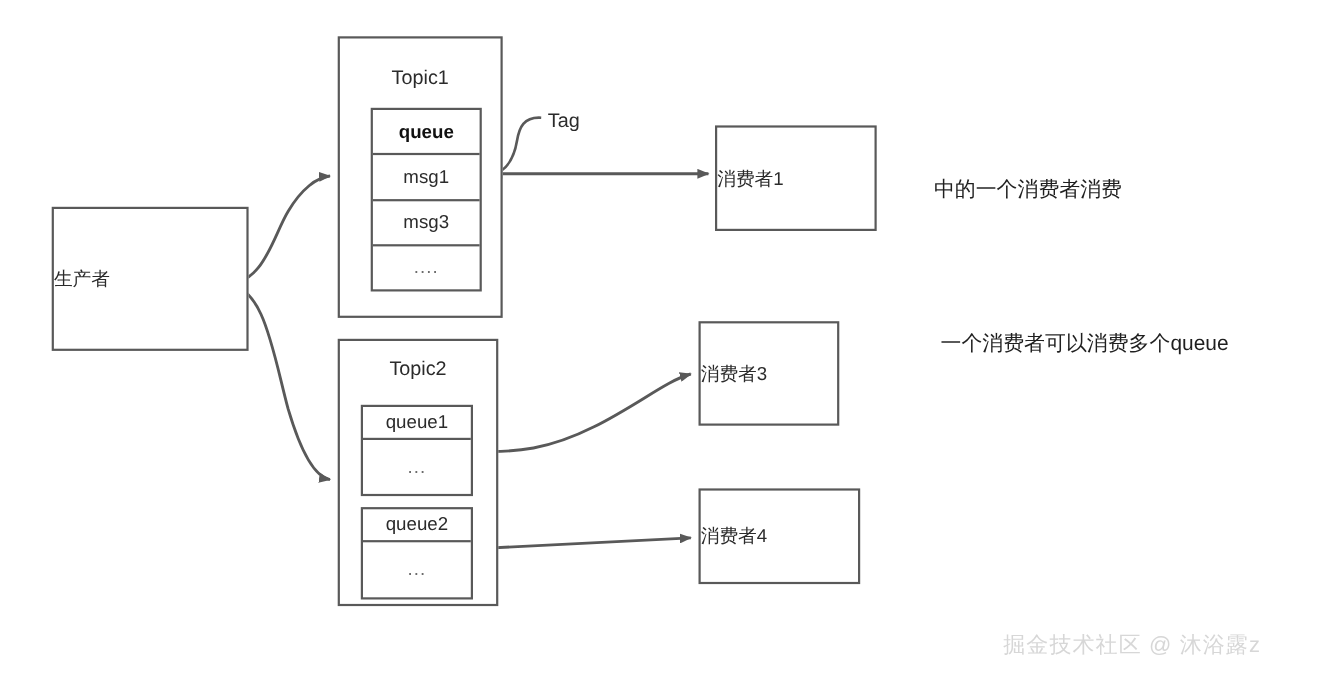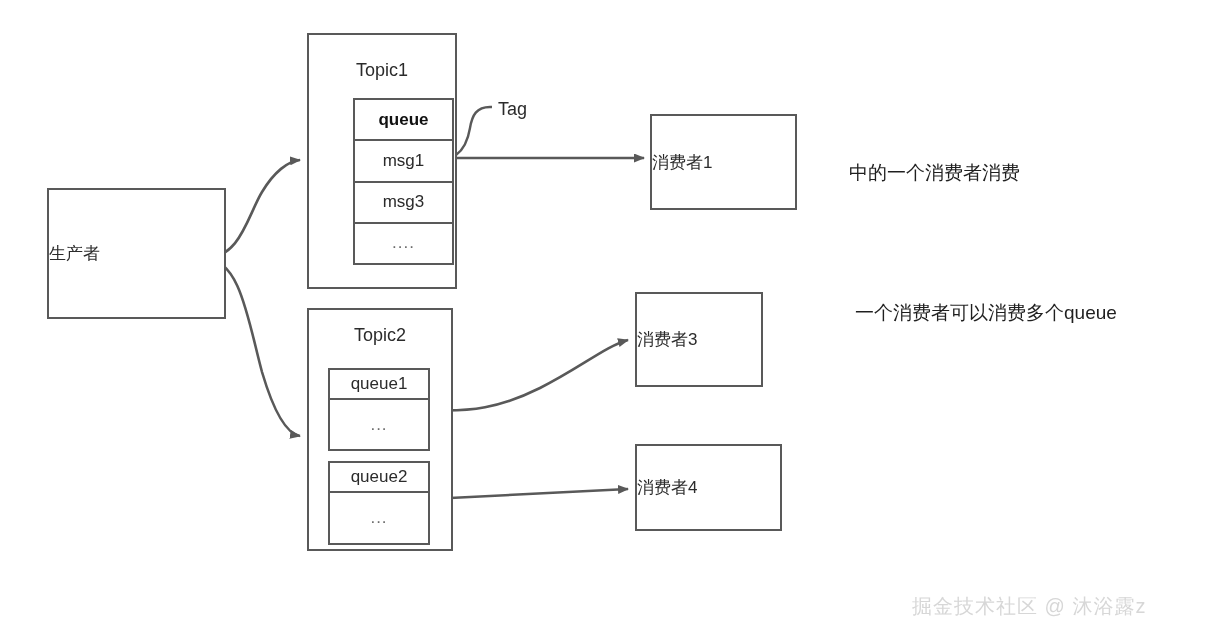--- a/index.html
+++ b/index.html
@@ -135,21 +135,21 @@
   </svg>
 
   <div class="box consumer-box" style="left:47px; top:188px; width:179px; height:131px;">
     <span class="consumer-label">生产者</span>
   </div>
 
   <div class="box" style="left:307px; top:33px; width:150px; height:256px;">
   </div>
   <div class="lbl lbl-center topic-title" style="left:307px; top:59px; width:150px;">Topic1</div>
 
-  <div class="qtable" style="left:353px; top:98px; width:101px; height:167px;">
+  <div class="qtable" style="left:337px; top:98px; width:101px; height:167px;">
     <div class="qrow head">queue</div>
     <div class="qrow">msg1</div>
     <div class="qrow">msg3</div>
     <div class="qrow dots">....</div>
   </div>
 
   <div class="tag-label" style="left:498px; top:99px;">Tag</div>
 
   <div class="box" style="left:307px; top:308px; width:146px; height:243px;">
   </div>
@@ -176,15 +176,15 @@
   <div class="box consumer-box" style="left:635px; top:444px; width:147px; height:87px;">
     <span class="consumer-label">消费者4</span>
   </div>
 
   <div class="annot" style="left:849px; top:157px;">
     <div>中的一个消费者消费</div>
   </div>
 
   <div class="annot" style="left:855px; top:297px;">一个消费者可以消费多个queue</div>
 
-  <div class="watermark" style="left:912px; top:573px;margin-top:20px;">掘金技术社区 @ 沐浴露z</div>
+  <div class="watermark" style="left:912px; top:573px;">掘金技术社区 @ 沐浴露z</div>
 
 </div>
 
 </body></html>

